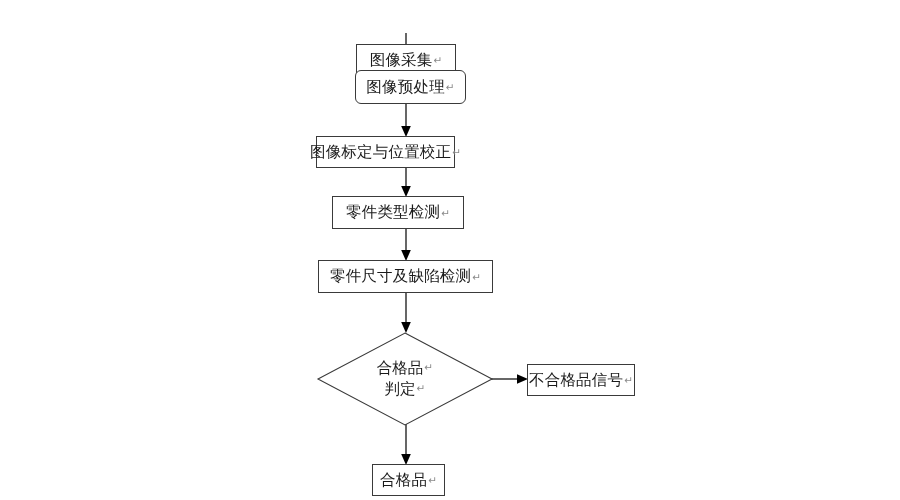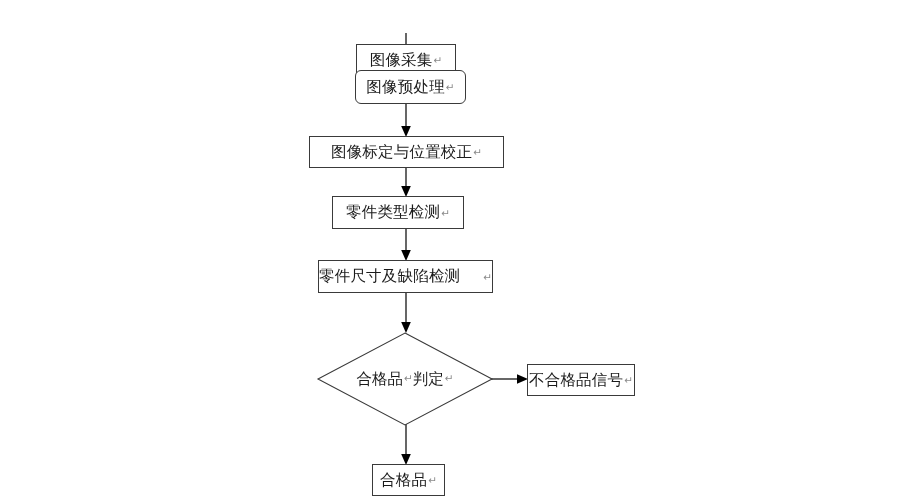--- a/index.html
+++ b/index.html
@@ -51,21 +51,21 @@
     top: 0;
     overflow: visible;
   }
   .diamond-text {
     position: absolute;
     left: 0;
     top: 0;
     width: 100%;
     height: 100%;
     display: flex;
-    flex-direction: row;
+    flex-direction: column;
     align-items: center;
     justify-content: center;
     text-align: center;
   }
   .diamond-text .line {
     font-size: 15.5px;
     line-height: 1.35;
     color: #1a1a1a;
     white-space: nowrap;
   }
@@ -125,31 +125,31 @@
   <div class="node" style="left:356px; top:2px; width:100px; height:32px;margin-top:42px;">
     <span class="node-label">图像采集</span>
       <span class="pilcrow">↵</span>
   </div>
 
   <div class="node" style="left:355px; top:70px; width:111px; height:34px;border-radius:6px;">
     <span class="node-label">图像预处理</span>
       <span class="pilcrow">↵</span>
   </div>
 
-  <div class="node" style="left:309px; top:136px; width:195px; height:32px;">
+  <div class="node" style="left:316px; top:136px; width:139px; height:32px;">
     <span class="node-label">图像标定与位置校正</span>
       <span class="pilcrow">↵</span>
   </div>
 
   <div class="node" style="left:332px; top:196px; width:132px; height:33px;align-items:center;">
     <span class="node-label">零件类型检测</span>
       <span class="pilcrow">↵</span>
   </div>
 
-  <div class="node" style="left:318px; top:260px; width:175px; height:33px;justify-content:space-between;">
+  <div class="node" style="left:318px; top:260px; width:175px; height:33px;">
     <span class="node-label">零件尺寸及缺陷检测</span>
       <span class="pilcrow">↵</span>
   </div>
 
   <div class="diamond-wrap" style="left:317px; top:332px; width:176px; height:94px;">
     <svg class="diamond-svg" width="176" height="94" viewBox="0 0 176 94">
       <polygon points="88,1 175,47 88,93 1,47" fill="#ffffff" stroke="#3a3a3a" stroke-width="1.1"></polygon>
     </svg>
     <div class="diamond-text">
       <div class="line"><span>合格品</span><span class="pilcrow">↵</span></div>

